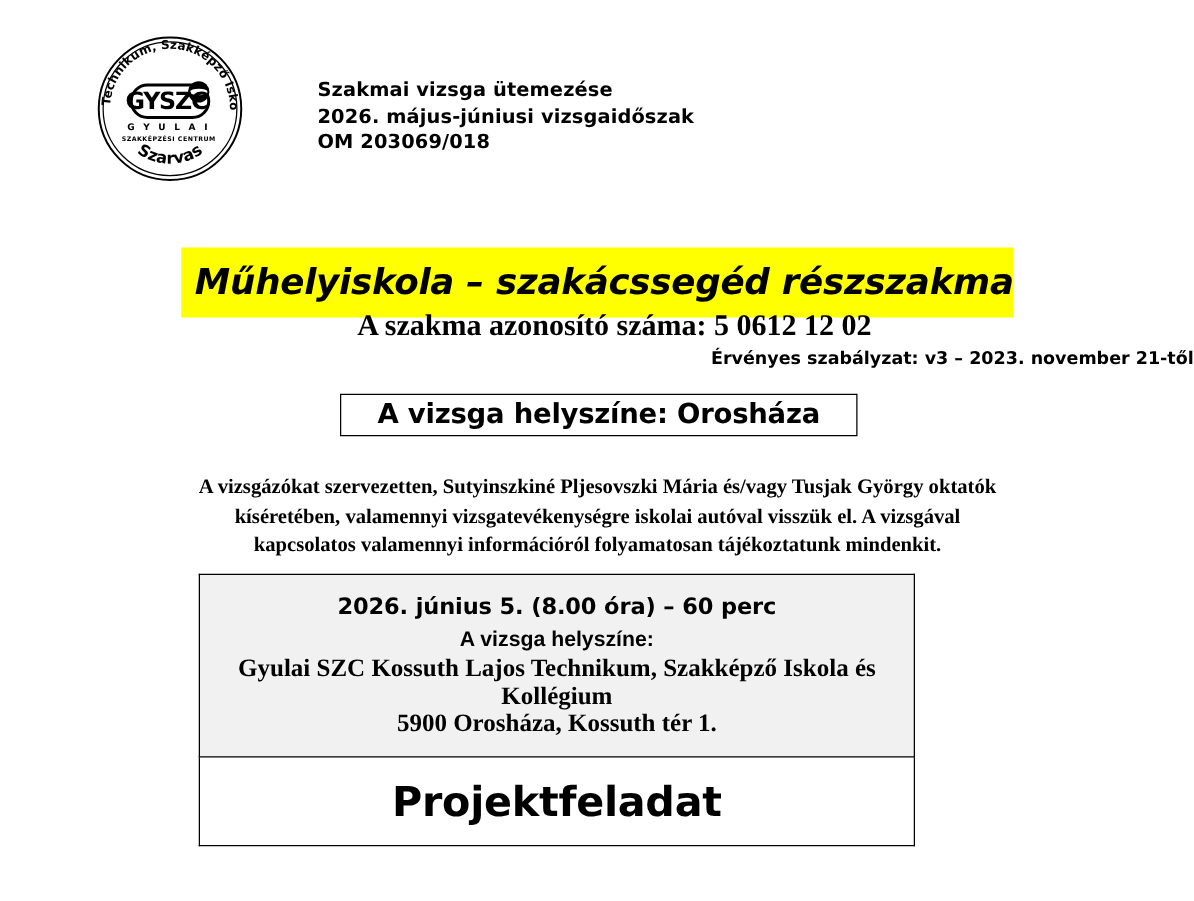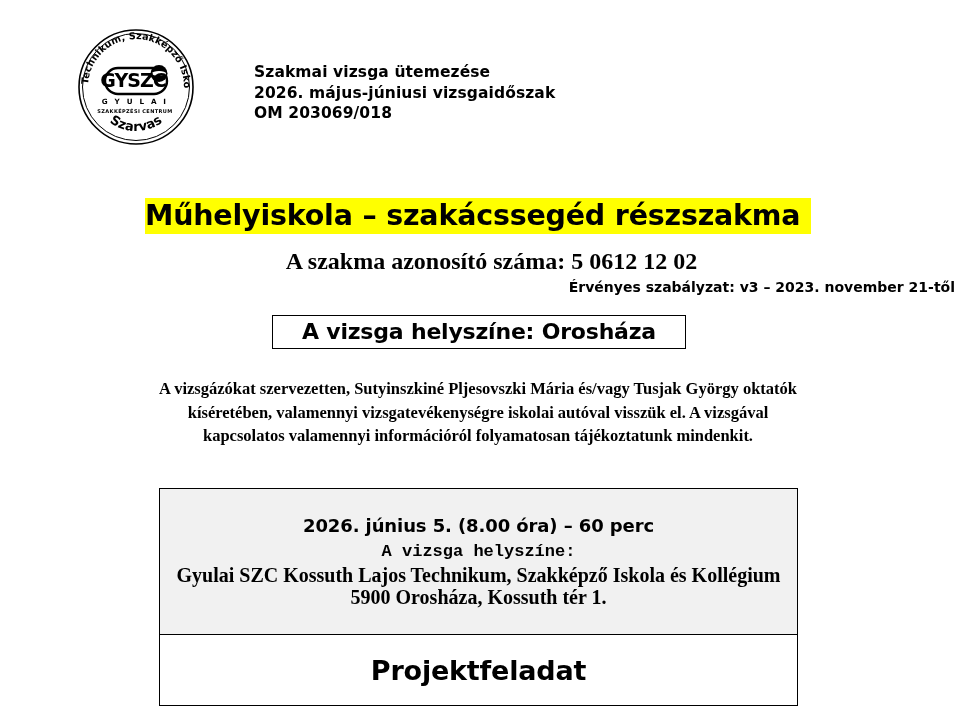--- a/index.html
+++ b/index.html
@@ -45,25 +45,26 @@
     white-space: nowrap;
     margin-left: 28px;
   }
 
   
   .title-hl {
     position: absolute;
     left: 145px;
     top: 198px;
     width: 666px;
-    height: 36px;
+    height: 56px;
     background: #ffff00;
     display: flex;
     align-items: center;
-    justify-content: flex-start;
+    justify-content: flex-end;
+    font-style: italic;
   }
   .title-hl span {
     font-family: "DejaVu Sans", sans-serif;
     font-weight: bold;
     font-size: 28.5px;
     letter-spacing: -0.2px;
     white-space: nowrap;
     line-height: 1;
   }
 
@@ -124,22 +125,22 @@
     font-family: "Liberation Serif", serif;
     font-weight: bold;
     font-size: 16.5px;
     line-height: 23.5px;
   }
 
   
   .schedule-table {
     position: absolute;
     left: 159px;
-    top: 488px;
-    width: 639px;
+    top: 459px;
+    width: 573px;
     border-collapse: collapse;
     table-layout: fixed;
   }
   .schedule-table td {
     border: 1.6px solid #000000;
     padding: 0;
     text-align: center;
     vertical-align: middle;
   }
   .cell-details {
@@ -152,36 +153,36 @@
     height: 70px;
   }
   .det-line1 {
     font-family: "DejaVu Sans", sans-serif;
     font-weight: bold;
     font-size: 18px;
     line-height: 28px;
     letter-spacing: -0.1px;
   }
   .det-line2 {
-    font-family: Liberation Mono, monospace;
+    font-family: Liberation Sans, sans-serif;
     font-weight: bold;
     font-size: 17px;
     line-height: 24px;
   }
   .det-line3,
   .det-line4 {
     font-family: "Liberation Serif", serif;
     font-weight: bold;
     font-size: 20px;
     line-height: 22px;
   }
   .task-label {
     font-family: "DejaVu Sans", sans-serif;
     font-weight: bold;
-    font-size: 27px;
+    font-size: 33px;
     line-height: 1;
     letter-spacing: -0.2px;
   }
 </style>
 </head>
 <body>
 
 <div class="header">
 
   <div class="logo">

